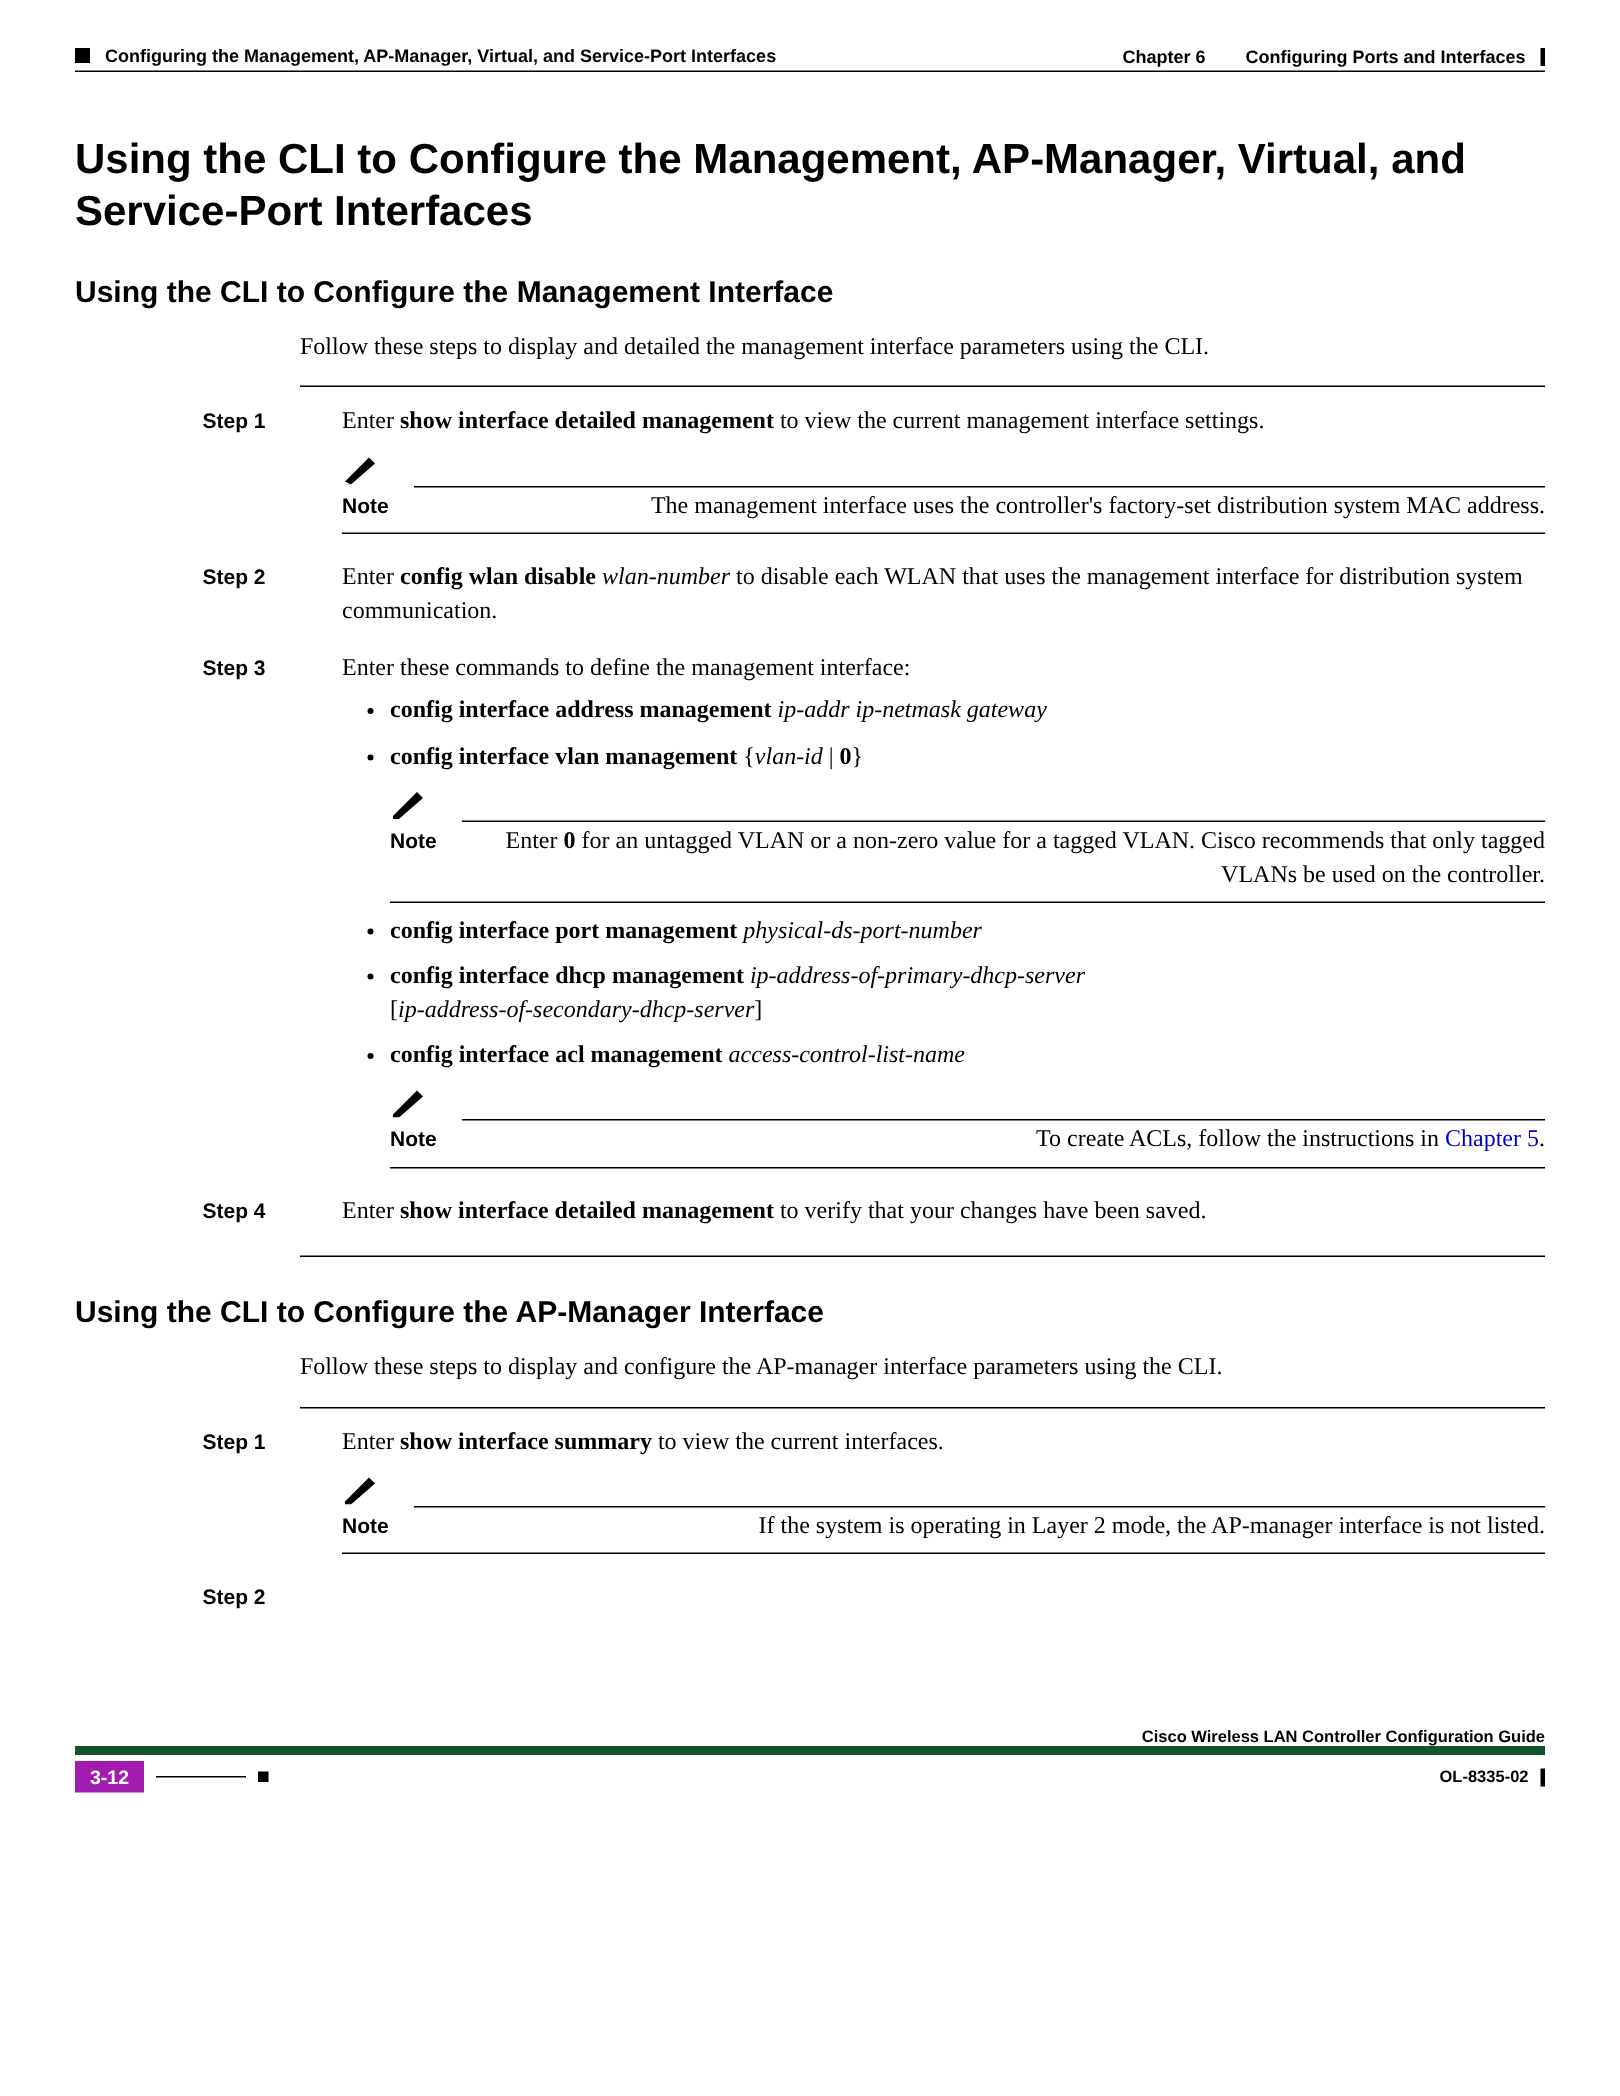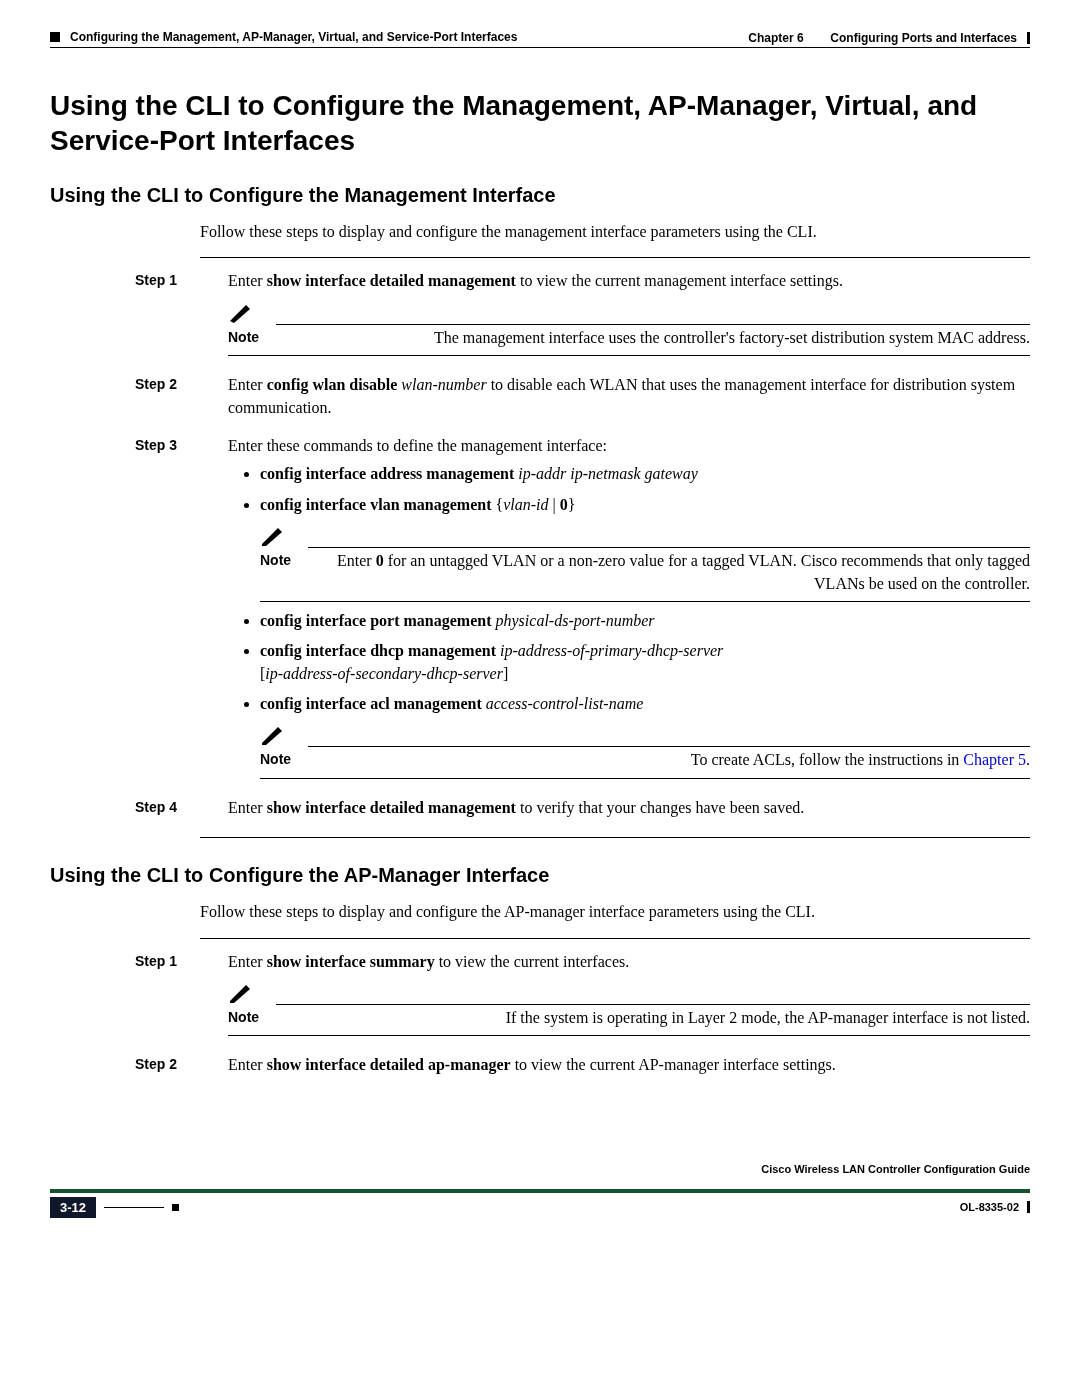--- a/index.html
+++ b/index.html
@@ -101,29 +101,29 @@
   }
   a.link { color: #0000cc; text-decoration: none; }
   .footer {
     margin-top: 80px;
     font-family: Arial, Helvetica, sans-serif;
     font-size: 11px;
     font-weight: bold;
   }
   .footer-top {
     display:flex; justify-content:flex-end; align-items:baseline;
-    border-bottom:4px solid #14532d;
-    padding-bottom:14px;
+    border-bottom:6px solid #14532d;
+    padding-bottom:0;
   }
   .footer-bottom {
     display:flex; justify-content:space-between; align-items:center;
     margin-top:4px;
   }
   .page-num-box {
-    background:#0f172a; color:#fff;
+    background:#a21caf; color:#fff;
     padding: 3px 10px;
     font-size: 13px;
     display:inline-block;
   }
   .footer-left-line {
     display:flex; align-items:center; gap:8px;
   }
   .short-rule {
     display:inline-block; width:60px; border-top:1px solid #000; height:0;
     vertical-align:middle;
@@ -148,21 +148,21 @@
       <span>Configuring Ports and Interfaces</span>
       <span class="thin-bar"></span>
     </div>
   </div>
   <hr class="header-rule">
 
   <h1>Using the CLI to Configure the Management, AP-Manager, Virtual, and Service-Port Interfaces</h1>
 
 
   <h2>Using the CLI to Configure the Management Interface</h2>
-  <div class="indent-block body-text">Follow these steps to display and configure the management interface parameters using the CLI.</div>
+  <div class="indent-block body-text">Follow these steps to display and detailed the management interface parameters using the CLI.</div>
 
   <hr class="step-divider">
 
   <div class="step-row">
     <div class="step-label">Step 1</div>
     <div class="step-body">
       <p>
         <span>Enter </span><b class="cmd">show interface detailed management</b><span> to view the current management interface settings.</span>
       </p>
       <div class="note-block">
@@ -274,25 +274,20 @@
           <div class="note-label">Note</div>
           <div class="note-text">If the system is operating in Layer 2 mode, the AP-manager interface is not listed.</div>
         </div>
         <div class="note-rule-bot"></div>
       </div>
     </div>
   </div>
 
   <div class="step-row">
     <div class="step-label">Step 2</div>
-    <div class="step-body">
-      <p>
-        <span>Enter </span><b class="cmd">show interface detailed ap-manager</b><span> to view the current AP-manager interface settings.</span>
-      </p>
-    </div>
   </div>
 
   <div class="footer">
     <div class="footer-top">
       <span>Cisco Wireless LAN Controller Configuration Guide</span>
     </div>
     <div class="footer-bottom">
       <div class="footer-left-line">
         <span class="page-num-box">3-12</span>
         <span class="short-rule"></span>

